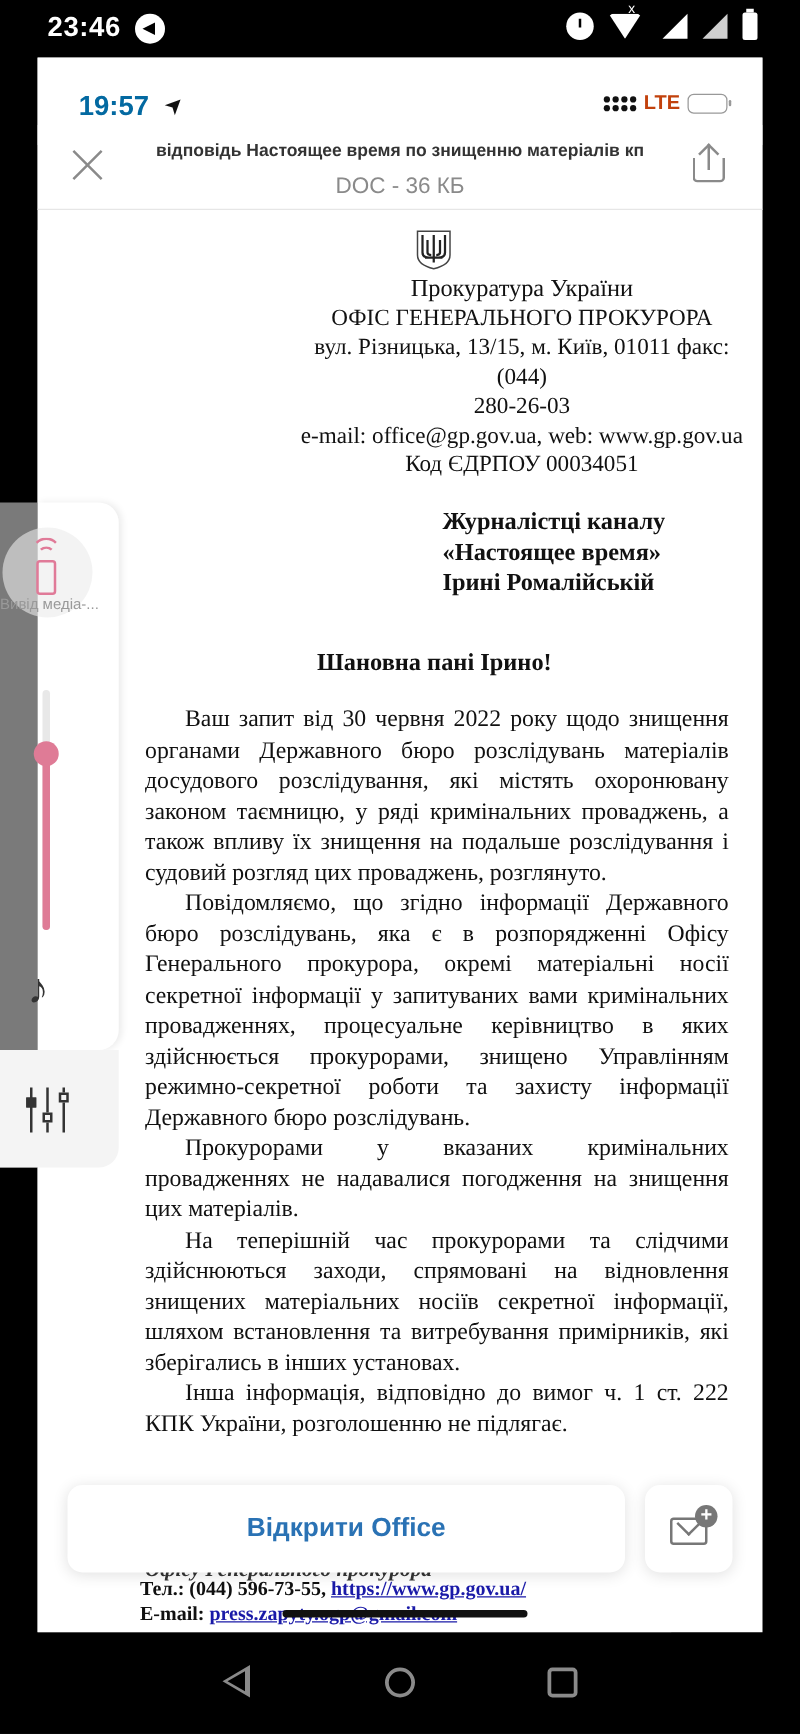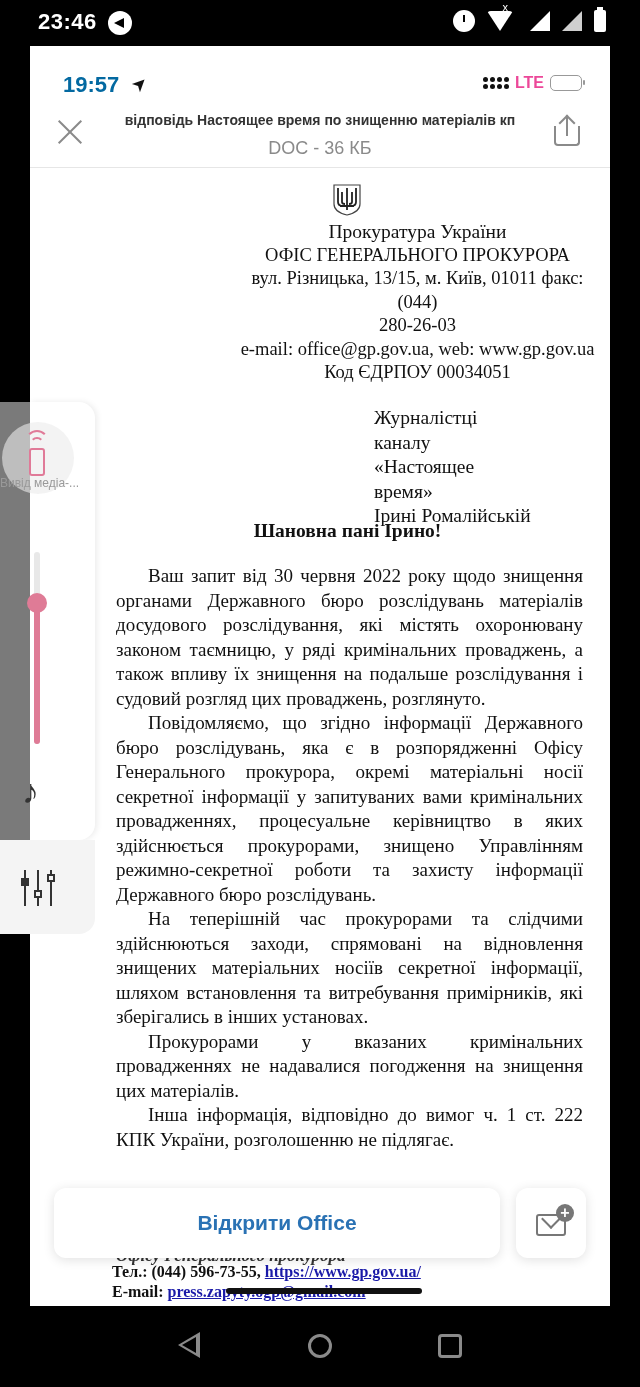--- a/index.html
+++ b/index.html
@@ -22,21 +22,21 @@
   .ic-batt::before { content: ""; position: absolute; left: 3px; top: -3px; width: 6px; height: 3px; background: #fff; }
 
   
   .ios-frame { position: absolute; left: 30px; top: 46px; width: 580px; height: 1260px; background: #fff; overflow: hidden; }
   .ios-status { position: absolute; left: 0; top: 0; width: 580px; height: 70px; background: #fff; }
   .ios-time { position: absolute; left: 33px; top: 26px; font-size: 22px; font-weight: bold; color: #0369a1; }
   .ios-loc { position: absolute; left: 102px; top: 27px; font-size: 18px; color: #111; }
   .ios-right { position: absolute; right: 28px; top: 28px; display: flex; align-items: center; gap: 6px; }
   .ios-dots { display: grid; grid-template-columns: repeat(4, 5px); gap: 2px; }
   .ios-dots span { width: 5px; height: 5px; background: #111; border-radius: 50%; }
-  .ios-lte { font-size: 16px; color: #ec4899; font-weight: bold; }
+  .ios-lte { font-size: 16px; color: #c2410c; font-weight: bold; }
   .ios-batt { width: 32px; height: 16px; border: 1.5px solid #999; border-radius: 5px; position: relative; padding: 2px; }
   .ios-batt .fill { width: 13px; height: 100%; background: #111; border-radius: 2px; }
   .ios-batt::after { content: ""; position: absolute; right: -4px; top: 4px; width: 2px; height: 5px; background: #999; border-radius: 1px; }
 
   .doc-header { position: absolute; left: 0; top: 54px; width: 580px; height: 68px; background: #fff; border-bottom: 1px solid #e6e6e6; }
   .close-btn { position: absolute; left: 26px; top: 18px; width: 28px; height: 28px; }
   .close-btn::before, .close-btn::after { content: ""; position: absolute; left: 13px; top: -2px; width: 2px; height: 32px; background: #8a8a8a; }
   .close-btn::before { transform: rotate(45deg); }
   .close-btn::after { transform: rotate(-45deg); }
   .doc-title { position: absolute; left: 70px; right: 70px; top: 12px; text-align: center; font-size: 14px; font-weight: bold; color: #333; white-space: nowrap; overflow: hidden; }
@@ -44,21 +44,21 @@
   .share-btn { position: absolute; right: 28px; top: 14px; width: 30px; height: 34px; }
   .share-btn .box { position: absolute; left: 2px; top: 12px; width: 26px; height: 20px; border: 2px solid #8a8a8a; border-top: none; border-radius: 0 0 4px 4px; }
   .share-btn .stem { position: absolute; left: 14px; top: 2px; width: 2px; height: 20px; background: #8a8a8a; }
   .share-btn .head { position: absolute; left: 9px; top: 3px; width: 12px; height: 12px; border-left: 2px solid #8a8a8a; border-top: 2px solid #8a8a8a; transform: rotate(45deg); }
 
   
   .doc-page { position: absolute; left: 0; top: 138px; width: 507px; height: 1122px; background: #fff; font-family: "Liberation Serif", serif; color: #111; }
   .emblem { position: absolute; left: 302px; top: 0; width: 30px; height: 32px; }
   .hdr-block { position: absolute; left: 200px; top: 36px; width: 375px; text-align: center; font-size: 18.5px; line-height: 23.5px; }
   .hdr-block .l1 { font-size: 19.5px; }
-  .addressee { position: absolute; left: 324px; top: 222px; font-size: 19.5px; font-weight: normal; line-height: 24.5px; margin-left: 20px; }
+  .addressee { position: absolute; left: 324px; top: 222px; font-size: 19.5px; font-weight: bold; line-height: 24.5px; }
   .greeting { position: absolute; left: 0; top: 336px; width: 635px; text-align: center; font-weight: bold; font-size: 19.5px; }
   .body-text { position: absolute; left: 86px; top: 380px; width: 467px; font-size: 19px; line-height: 24.5px; text-align: justify; }
   .body-text p { text-indent: 32px; }
   .footer-sig { position: absolute; left: 86px; top: 1108px; font-size: 17px; font-weight: bold; font-style: italic; color: #333; }
   .footer-tel { position: absolute; left: 82px; top: 1079px; font-size: 16px; font-weight: bold; }
   .footer-mail { position: absolute; left: 82px; top: 1099px; font-size: 16px; font-weight: bold; }
   .link { color: #1a1aa8; text-decoration: underline; }
 
   
   .open-office { position: absolute; left: 24px; top: 1142px; width: 446px; height: 70px; background: #fff; border-radius: 12px; box-shadow: 0 2px 12px rgba(0,0,0,0.12); display: flex; align-items: center; justify-content: center; font-family: "Liberation Sans", sans-serif; font-size: 21px; color: #2a72b4; font-weight: bold; }
@@ -159,22 +159,22 @@
       <div>Журналістці каналу</div>
       <div>«Настоящее время»</div>
       <div>Ірині Ромалійській</div>
     </div>
 
     <div class="greeting">Шановна пані Ірино!</div>
 
     <div class="body-text">
       <p>Ваш запит від 30 червня 2022 року щодо знищення органами Державного бюро розслідувань матеріалів досудового розслідування, які містять охоронювану законом таємницю, у ряді кримінальних проваджень, а також впливу їх знищення на подальше розслідування і судовий розгляд цих проваджень, розглянуто.</p>
       <p>Повідомляємо, що згідно інформації Державного бюро розслідувань, яка є в розпорядженні Офісу Генерального прокурора, окремі матеріальні носії секретної інформації у запитуваних вами кримінальних провадженнях, процесуальне керівництво в яких здійснюється прокурорами, знищено Управлінням режимно-секретної роботи та захисту інформації Державного бюро розслідувань.</p>
+      <p>Прокурорами у вказаних кримінальних провадженнях не надавалися погодження на знищення цих матеріалів.</p>
       <p>На теперішній час прокурорами та слідчими здійснюються заходи, спрямовані на відновлення знищених матеріальних носіїв секретної інформації, шляхом встановлення та витребування примірників, які зберігались в інших установах.</p>
-      <p>Прокурорами у вказаних кримінальних провадженнях не надавалися погодження на знищення цих матеріалів.</p>
       <p>Інша інформація, відповідно до вимог ч. 1 ст. 222 КПК України, розголошенню не підлягає.</p>
     </div>
 
     <div class="footer-sig" style="top:1062px;">Офісу Генерального прокурора</div>
     <div class="footer-tel">
       <span>Тел.: (044) 596-73-55, </span><span class="link">https://www.gp.gov.ua/</span>
     </div>
     <div class="footer-mail">
       <span>E-mail: </span><span class="link">press.zapyty.ogp@gmail.com</span>
     </div>

